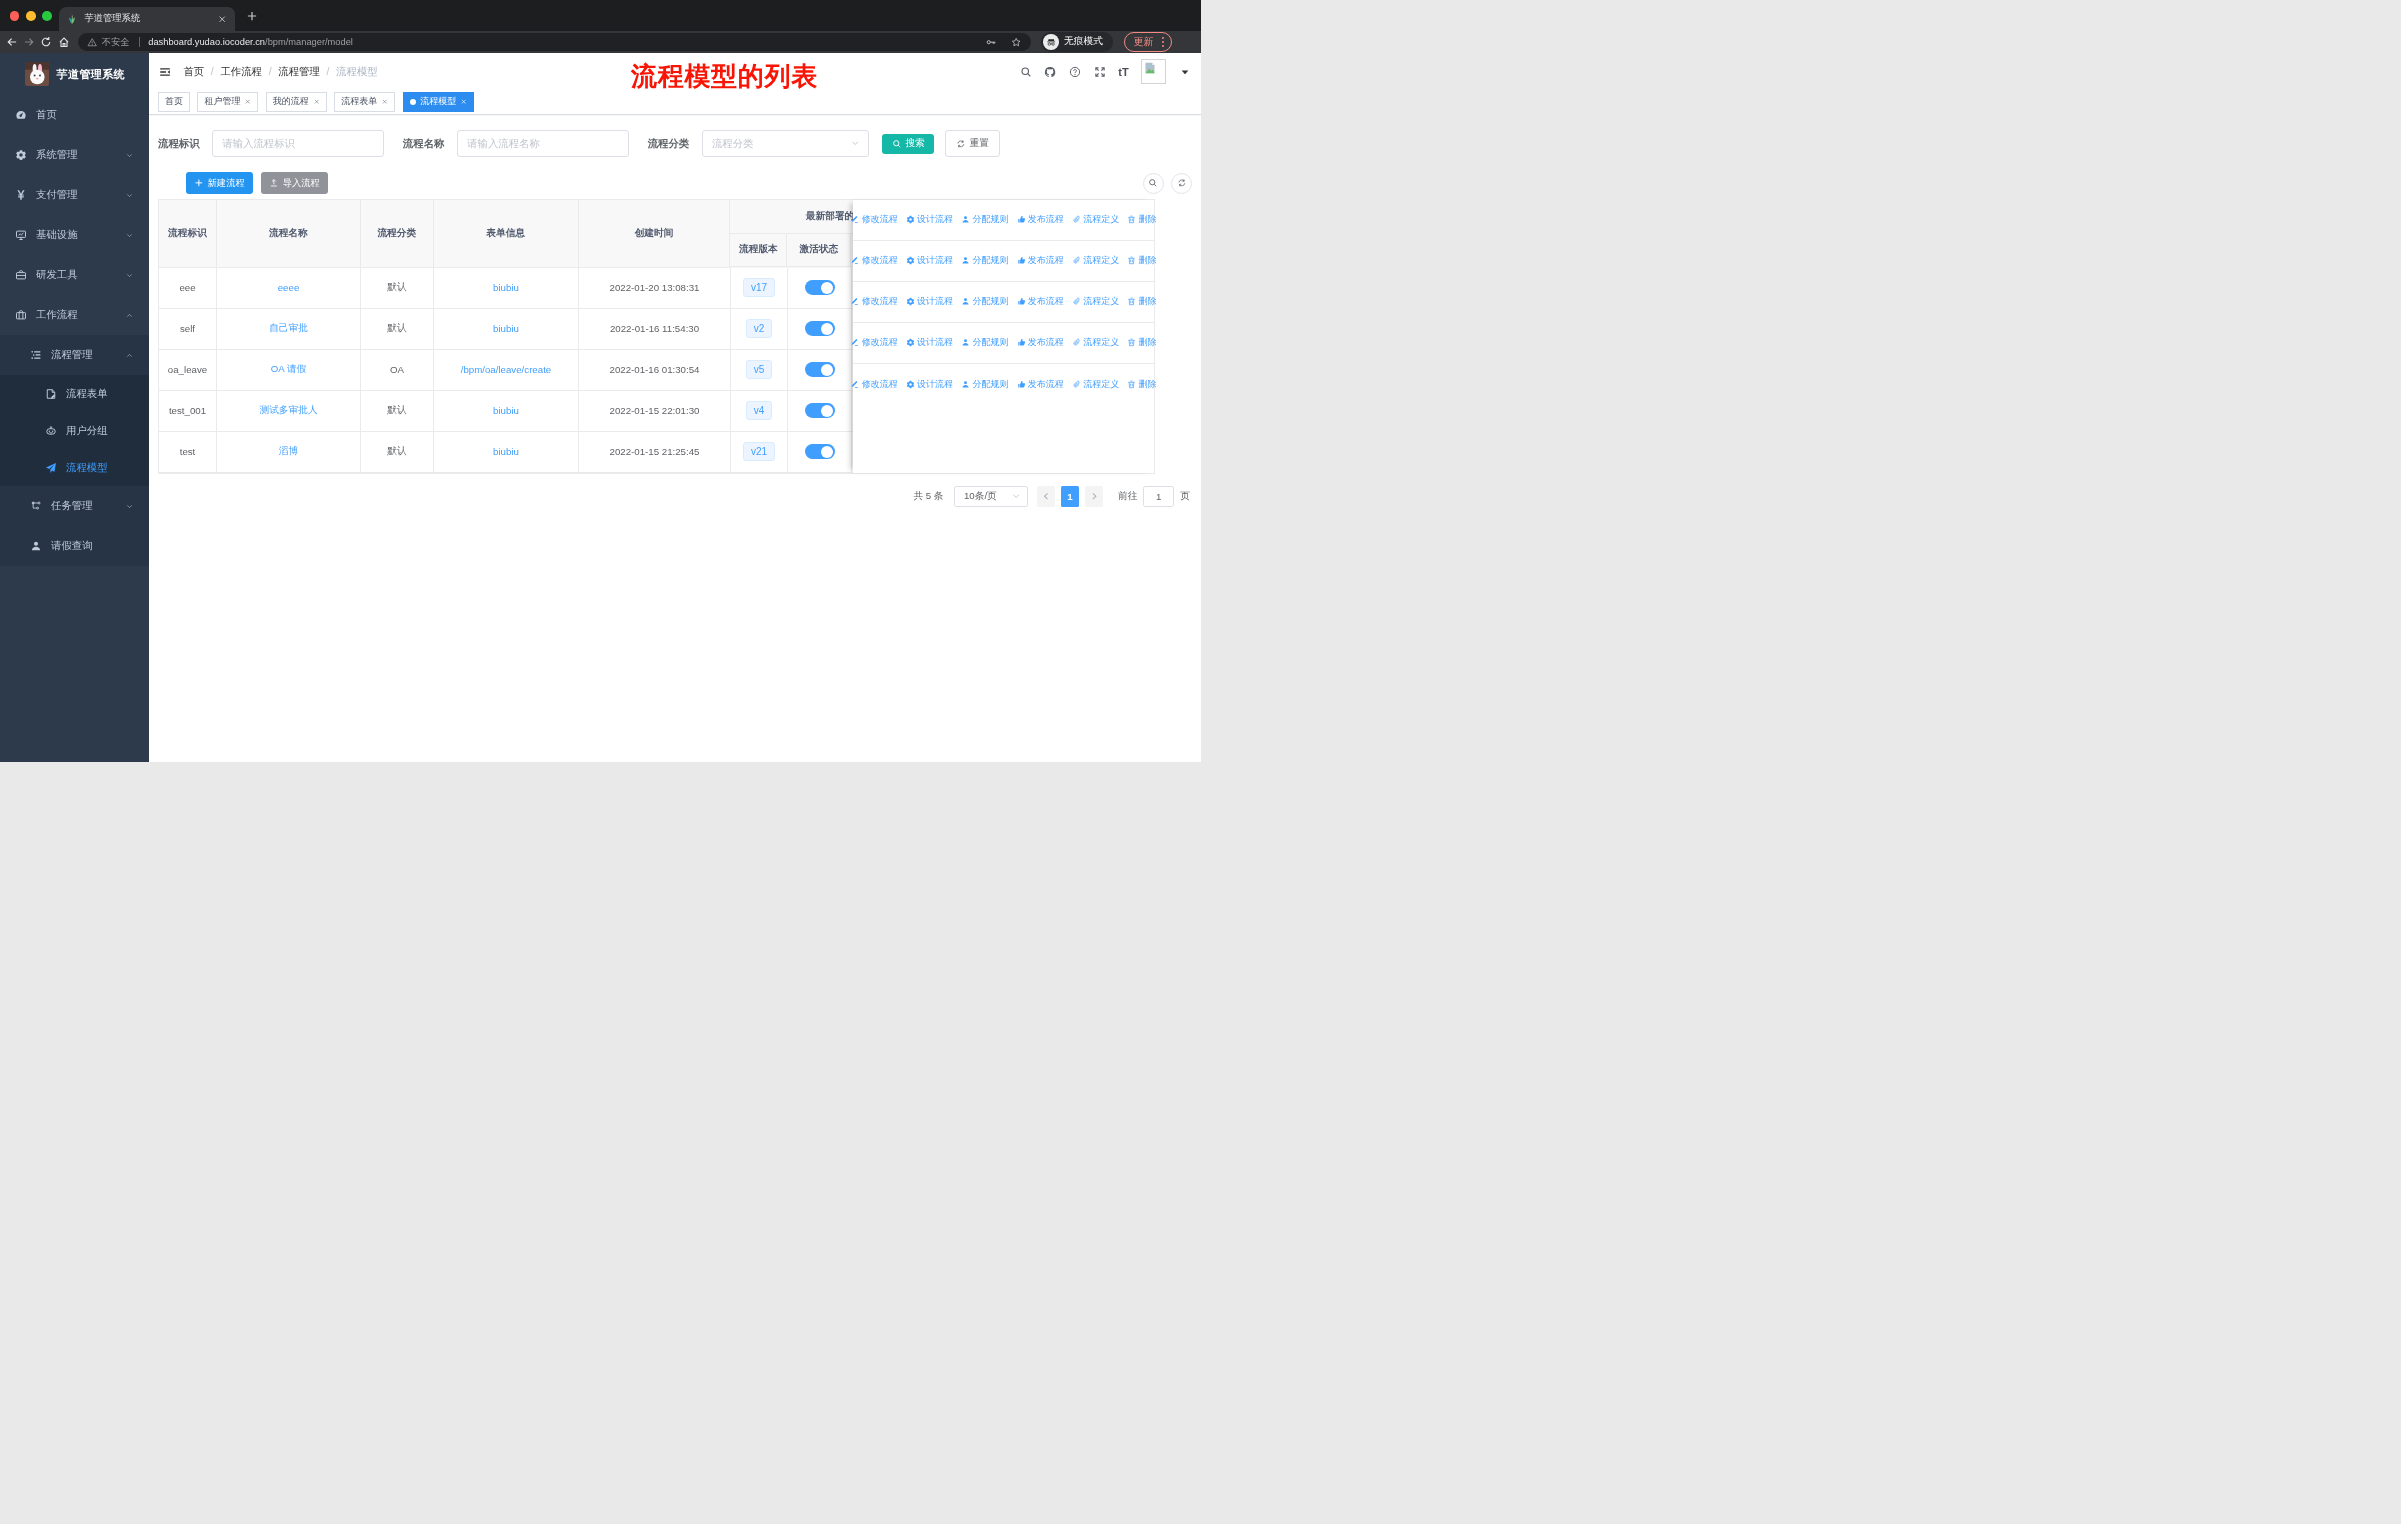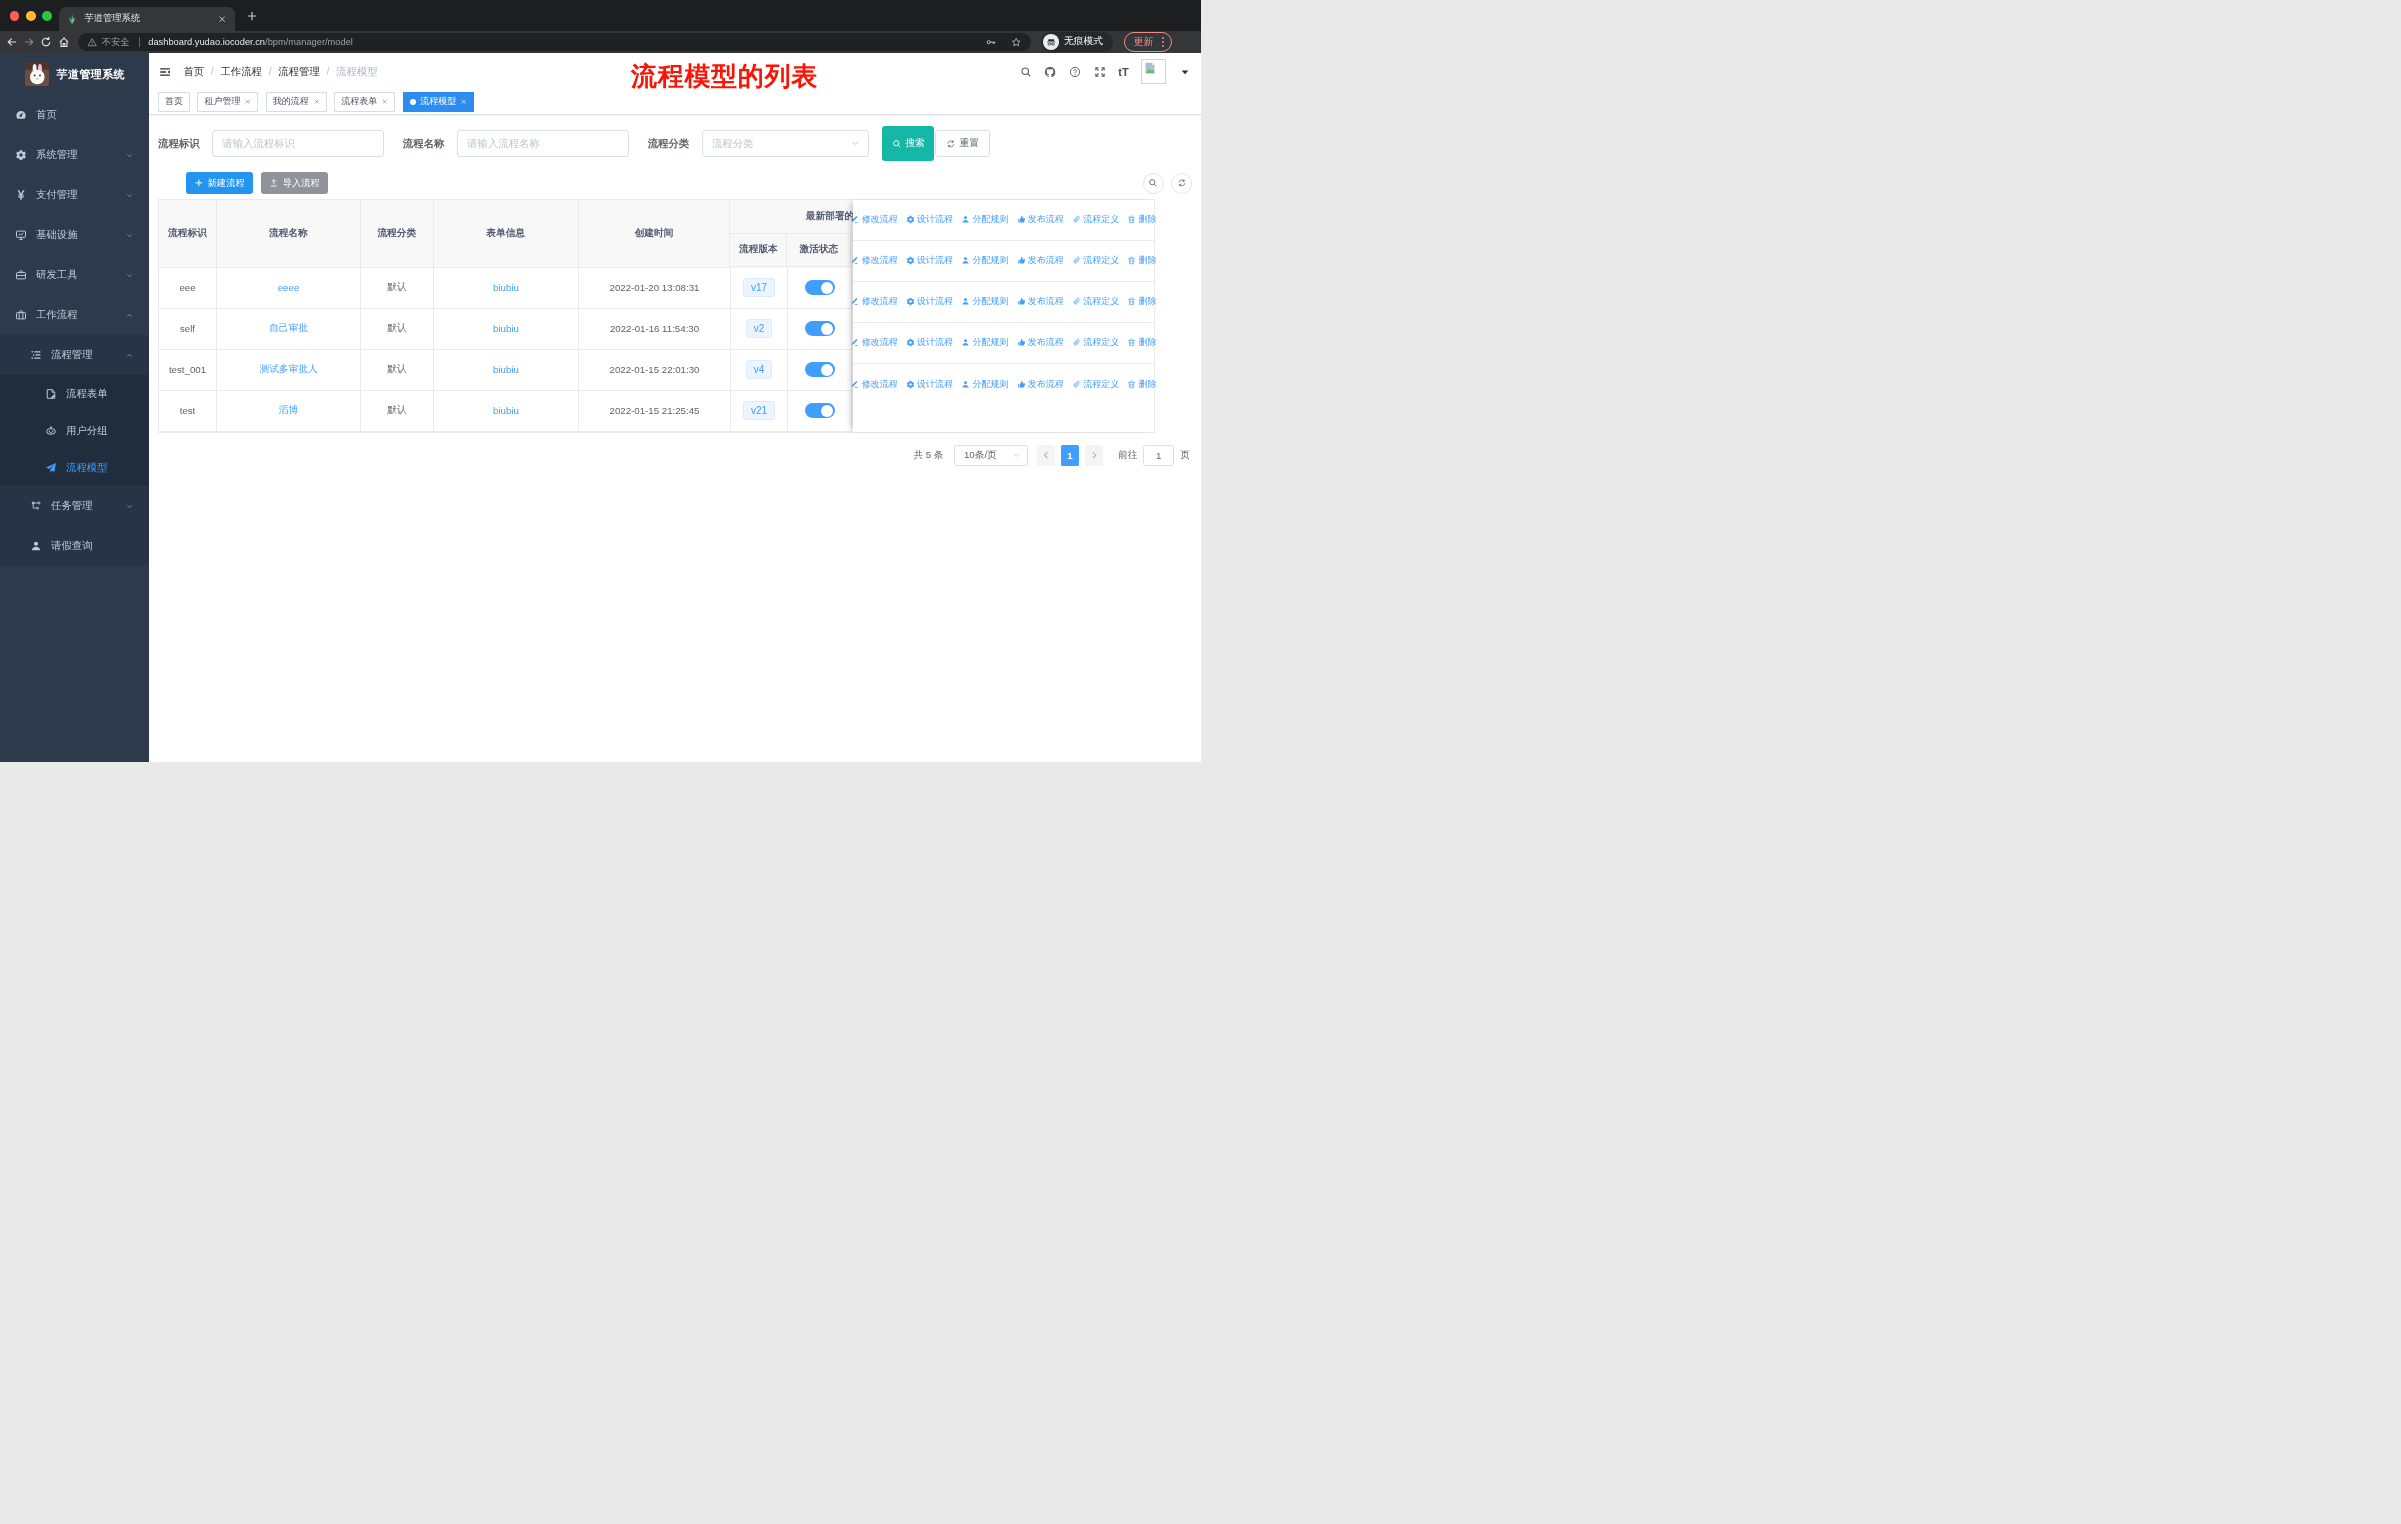--- a/index.html
+++ b/index.html
@@ -65,21 +65,21 @@
 
   
   .content { padding:15px 9px; position:relative; }
   .filters { display:flex; align-items:center; height:27px; margin-bottom:15px; }
   .flabel { font-size:10.4px; color:#5f6368; font-weight:700; margin-right:12.7px; white-space:nowrap; }
   .fin { width:172px; height:27px; border:0.7px solid #dcdfe6; border-radius:3px; padding:0 9px; font-size:10.4px; color:#606266; margin-right:18.6px; outline:none; font-family:inherit; }
   .fin::placeholder { color:#c0c4cc; }
   .fselect { width:167px; height:27px; border:0.7px solid #dcdfe6; border-radius:3px; padding:0 7.4px 0 9px; font-size:10.4px; color:#c0c4cc; display:flex; align-items:center; margin-right:13.4px; cursor:pointer; }
   .fselect .sp { flex:1; }
   .btn { display:inline-flex; align-items:center; justify-content:center; gap:3.7px; border:none; border-radius:3px; cursor:pointer; font-family:inherit; }
-  .btn-search { height:35px; padding:0 9.7px; background:#15b8a6; color:#fff; font-size:9.7px; margin-right:1px; }
+  .btn-search { height:20px; padding:0 9.7px; background:#15b8a6; color:#fff; font-size:9.7px; margin-right:11px; }
   .btn-reset { height:27px; padding:0 9.7px; background:#fff; color:#606266; font-size:9.7px; border:0.7px solid #dcdfe6; }
   .btnrow { display:flex; align-items:center; height:22px; margin-bottom:4.5px; }
   .btn-create { height:22px; padding:0 8.2px; background:#2395f1; color:#fff; font-size:9.3px;margin-left:28px; }
   .btn-import { height:22px; padding:0 8.2px; background:#909399; color:#fff; font-size:9.3px; margin-left:8.2px; }
   .btnrow .sp { flex:1; }
   .cbtn { width:21px; height:21px; border-radius:50%; border:0.7px solid #dfe4ed; background:#fff; color:#5f6368; display:flex; align-items:center; justify-content:center; cursor:pointer; margin-left:7.4px; }
 
   
   .tbl { position:relative; width:997px; border:0.7px solid #e8eaec; font-size:9.7px; color:#606266; }
   .thead { display:flex; height:68px; background:#f8f8f9; }
@@ -622,20 +622,40 @@
                 <span class="vtag">v2</span>
               </div>
               <div class="td" style="width:64px">
                 <span class="switch">
                   <span class="knob"></span>
                 </span>
               </div>
               <div class="td" style="flex:1;border-right:none"></div>
             </div>
             <div class="tr">
+              <div class="td" style="width:58px">oa_leave</div>
+              <div class="td" style="width:144px">
+                <span class="link">OA 请假</span>
+              </div>
+              <div class="td" style="width:73px">OA</div>
+              <div class="td" style="width:145px">
+                <span class="link">/bpm/oa/leave/create</span>
+              </div>
+              <div class="td" style="width:152px">2022-01-16 01:30:54</div>
+              <div class="td" style="width:57px">
+                <span class="vtag">v5</span>
+              </div>
+              <div class="td" style="width:64px">
+                <span class="switch">
+                  <span class="knob"></span>
+                </span>
+              </div>
+              <div class="td" style="flex:1;border-right:none"></div>
+            </div>
+            <div class="tr">
               <div class="td" style="width:58px">test_001</div>
               <div class="td" style="width:144px">
                 <span class="link">测试多审批人</span>
               </div>
               <div class="td" style="width:73px">默认</div>
               <div class="td" style="width:145px">
                 <span class="link">biubiu</span>
               </div>
               <div class="td" style="width:152px">2022-01-15 22:01:30</div>
               <div class="td" style="width:57px">

